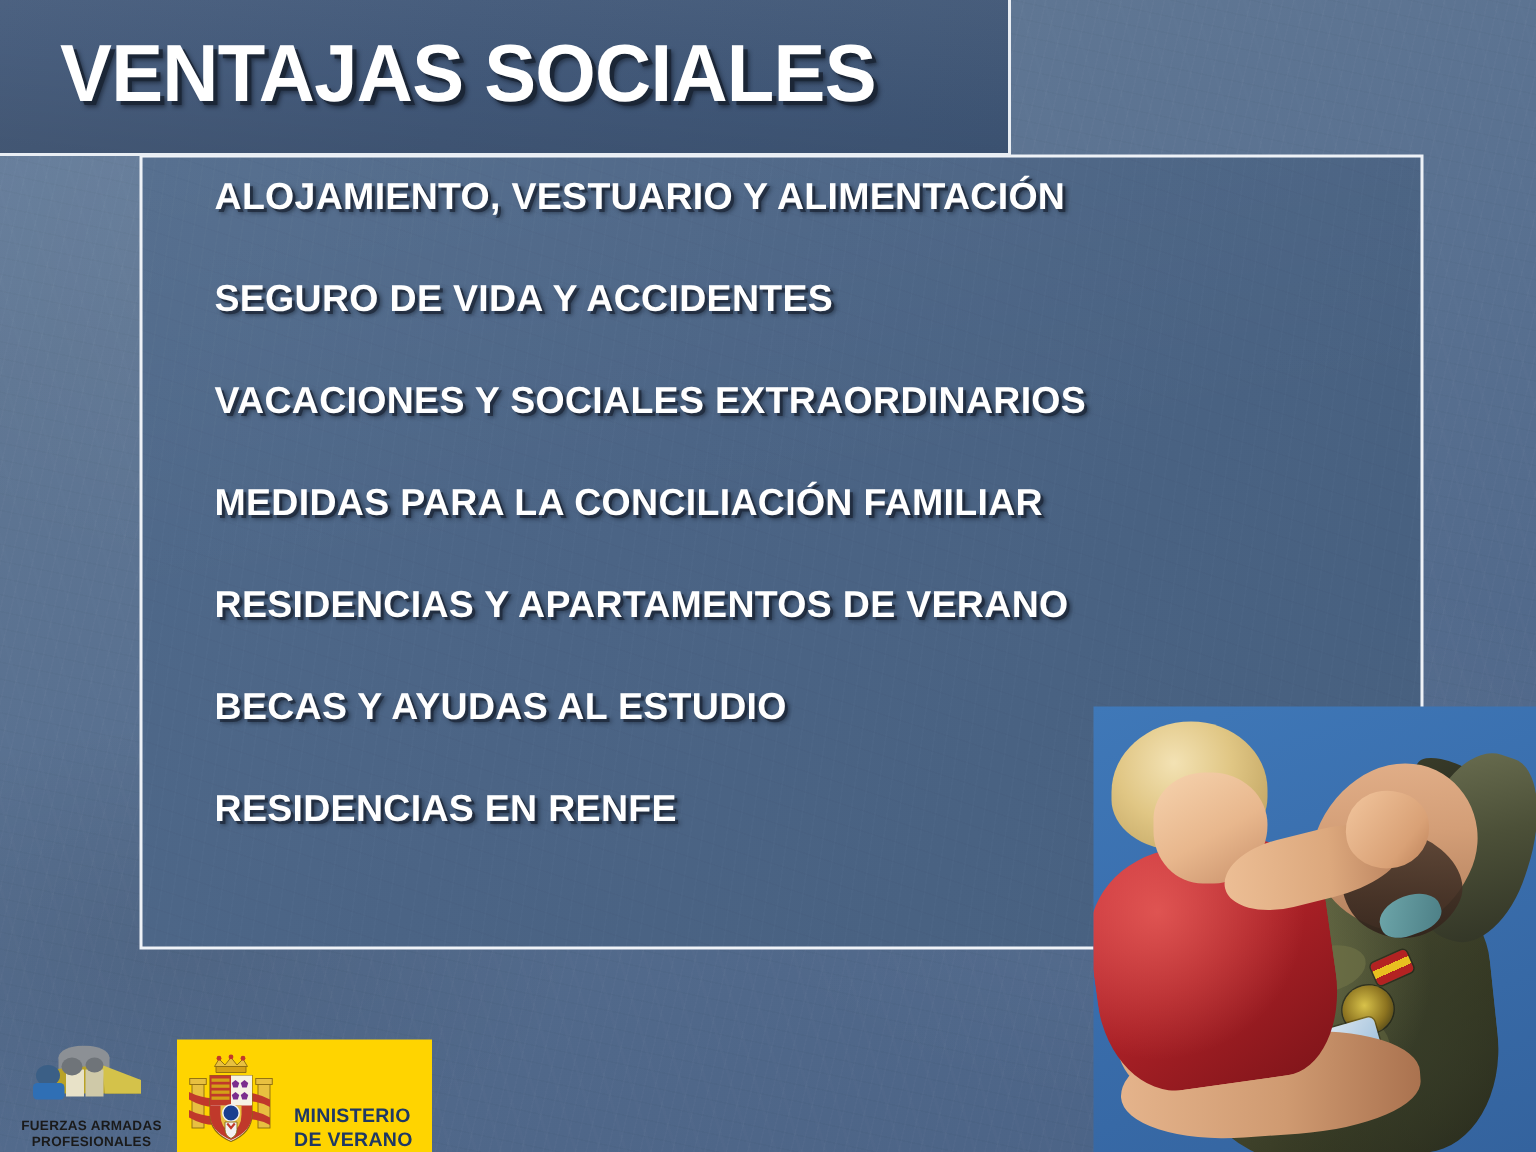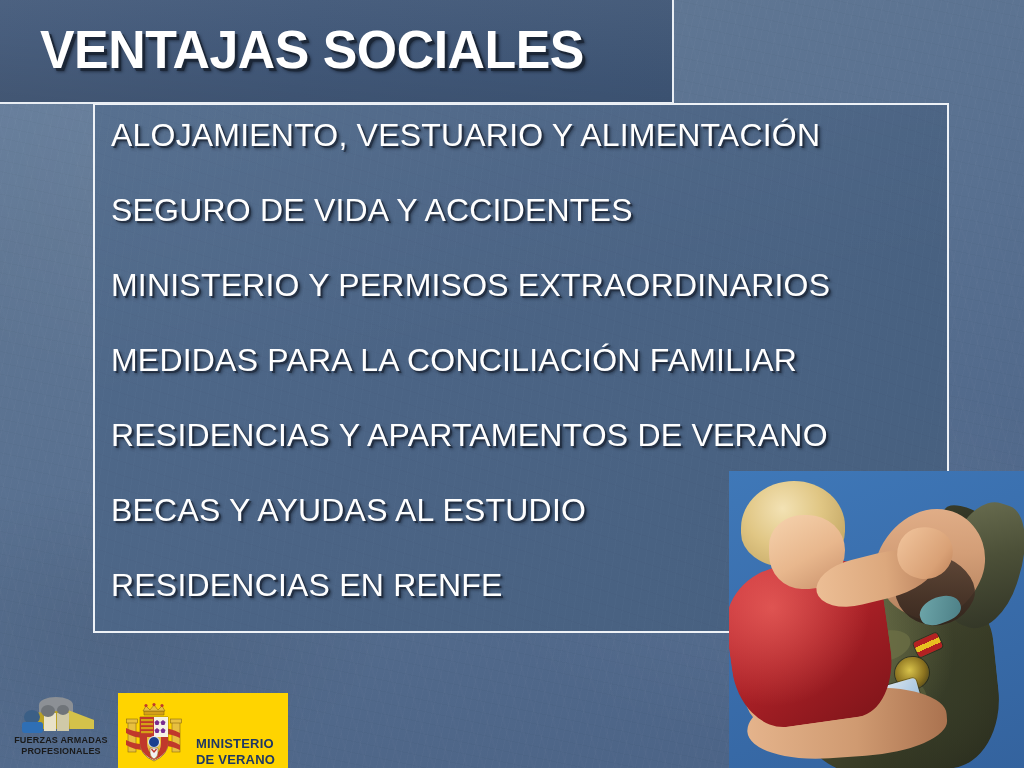--- a/index.html
+++ b/index.html
@@ -105,30 +105,31 @@
   }
 
   .bullet-list {
     position: absolute;
     left: 16px;
     top: 14px;
     right: 8px;
     z-index: 4;
   }
   .bullet-line {
-    font-size: 32px;
-    font-weight: normal;
+    font-size: 25px;
+    font-weight: bold;
     color: #ffffff;
     line-height: 1;
     margin-bottom: 43px;
     white-space: nowrap;
     letter-spacing: 0.2px;
     text-shadow:
       2px 2px 0 rgba(28,38,54,0.72),
       3px 3px 3px rgba(12,20,32,0.50);
+    margin-left: 32px;
   }
   .bullet-line:last-child { margin-bottom: 0; }
 
   
   .photo {
     position: absolute;
     left: 729px;
     top: 471px;
     width: 295px;
     height: 297px;
@@ -259,21 +260,21 @@
   
   .logo-fas {
     position: absolute;
     left: 8px; top: 697px;
     width: 106px; height: 64px;
     z-index: 7;
   }
   .fas-art { position: absolute; left: 0; top: 0; width: 106px; height: 40px; }
   .fas-label {
     position: absolute;
-    left: 0; top: 38px;
+    left: 0; top: 48px;
     width: 106px;
     text-align: center;
     font-size: 9px;
     font-weight: bold;
     line-height: 11px;
     color: #1a1a1a;
     letter-spacing: 0.2px;
   }
 
   .logo-mde {
@@ -307,21 +308,21 @@
   <div class="title-band">
     <div class="title-text">VENTAJAS SOCIALES</div>
   </div>
 
   <div class="rule-left"></div>
 
   <div class="content-frame">
     <div class="bullet-list">
       <div class="bullet-line">ALOJAMIENTO, VESTUARIO Y ALIMENTACIÓN</div>
       <div class="bullet-line">SEGURO DE VIDA Y ACCIDENTES</div>
-      <div class="bullet-line">MINISTERIO Y PERMISOS EXTRAORDINARIOS</div>
+      <div class="bullet-line">VACACIONES Y SOCIALES EXTRAORDINARIOS</div>
       <div class="bullet-line">MEDIDAS PARA LA CONCILIACIÓN FAMILIAR</div>
       <div class="bullet-line">RESIDENCIAS Y APARTAMENTOS DE VERANO</div>
       <div class="bullet-line">BECAS Y AYUDAS AL ESTUDIO</div>
       <div class="bullet-line">RESIDENCIAS EN RENFE</div>
     </div>
   </div>
 
   <div class="photo">
     <div class="ph ph-torso"></div>
     <div class="ph camo c1"></div>

